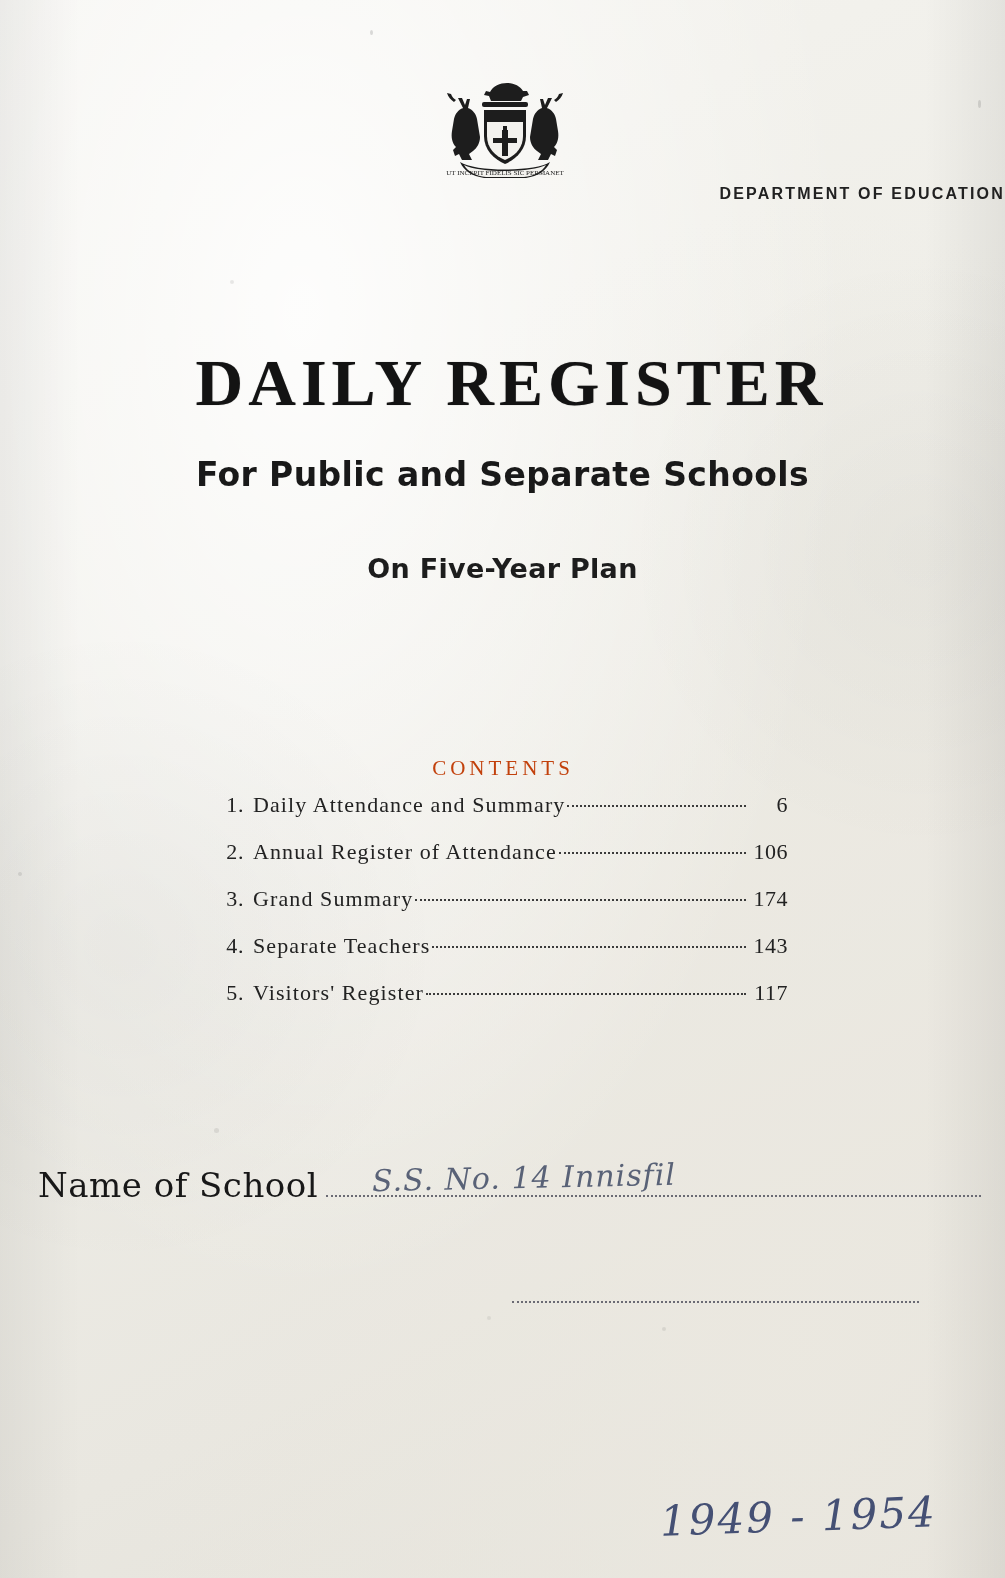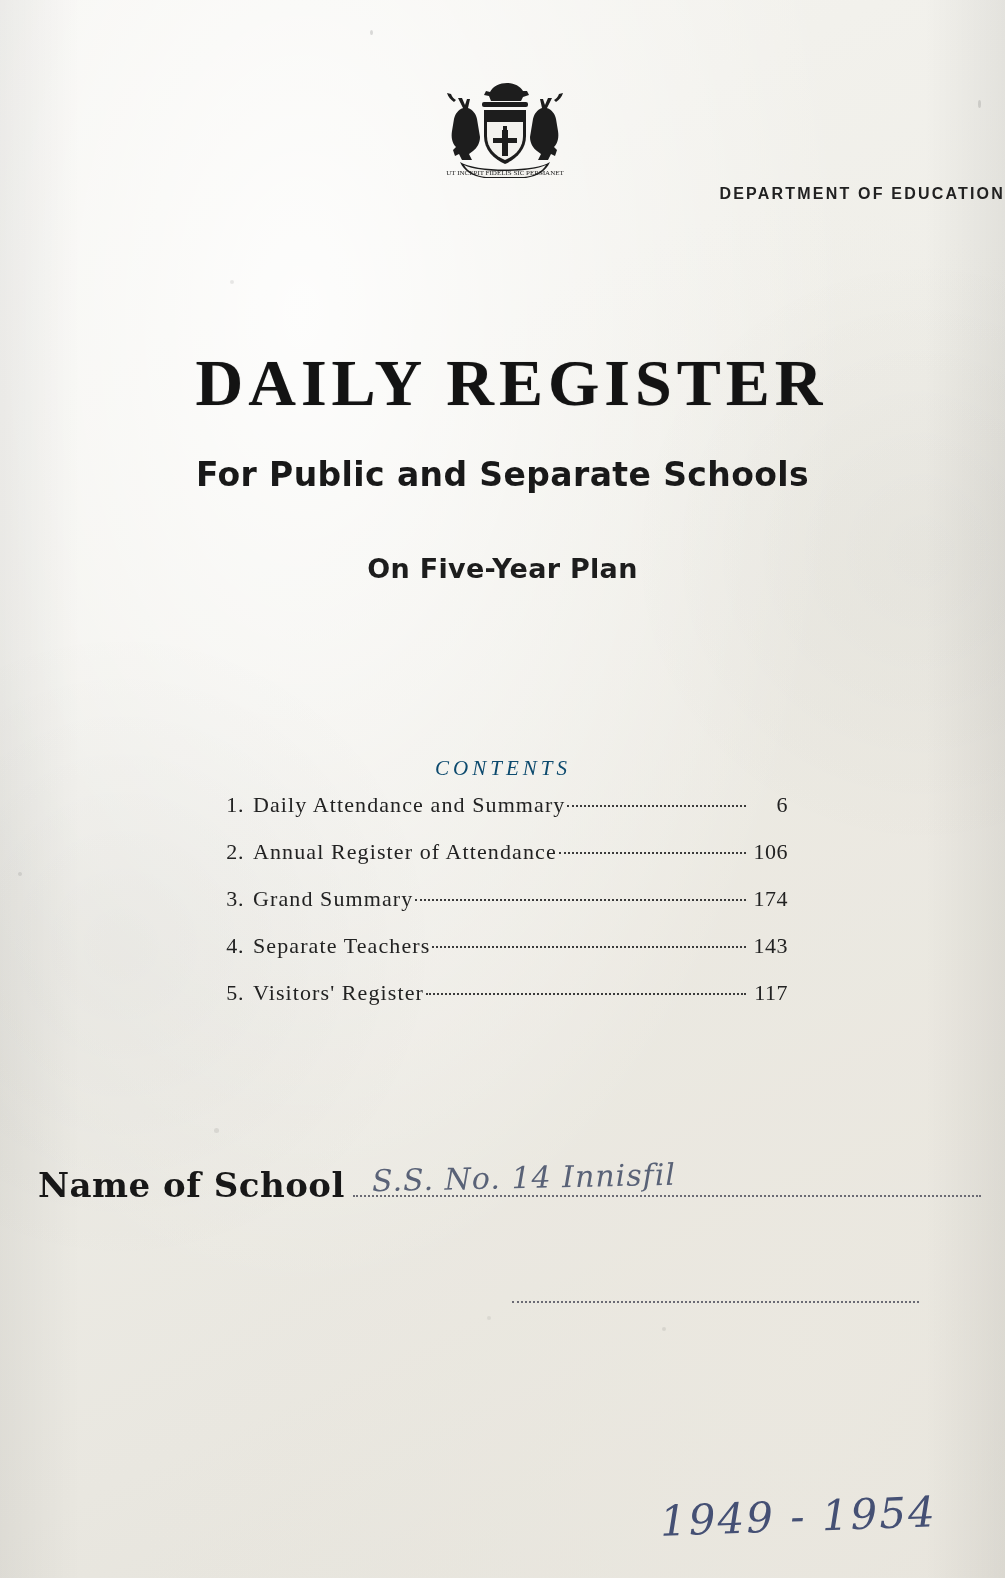--- a/index.html
+++ b/index.html
@@ -113,23 +113,22 @@
   .contents-wrap {
     position: absolute;
     top: 756px;
     left: 218px;
     width: 570px;
   }
   .contents-heading {
     text-align: center;
     font-size: 21px;
     letter-spacing: 4px;
-    color: #0c4a6e;
+    color: #c2410c;
     font-family: "Liberation Serif", serif;
-    font-style: italic;
   }
   .page-label {
     text-align: right;
     font-size: 15px;
     color: #2b2b2b;
     margin-top: 8px;
     padding-right: 10px;
   }
   ol.toc {
     list-style: none;
@@ -177,21 +176,21 @@
     position: absolute;
     top: 1165px;
     left: 38px;
     right: 24px;
     display: flex;
     align-items: flex-end;
   }
   .school-label {
     font-family: "DejaVu Serif", serif;
     font-size: 34px;
-    font-weight: 700;
+    font-weight: 400;
     color: #181818;
     letter-spacing: 0.5px;
     white-space: nowrap;
   }
   .school-rule {
     flex: 1 1 auto;
     margin-left: 8px;
     border-bottom: 2px dotted #6b6b74;
     height: 1px;
     position: relative;

